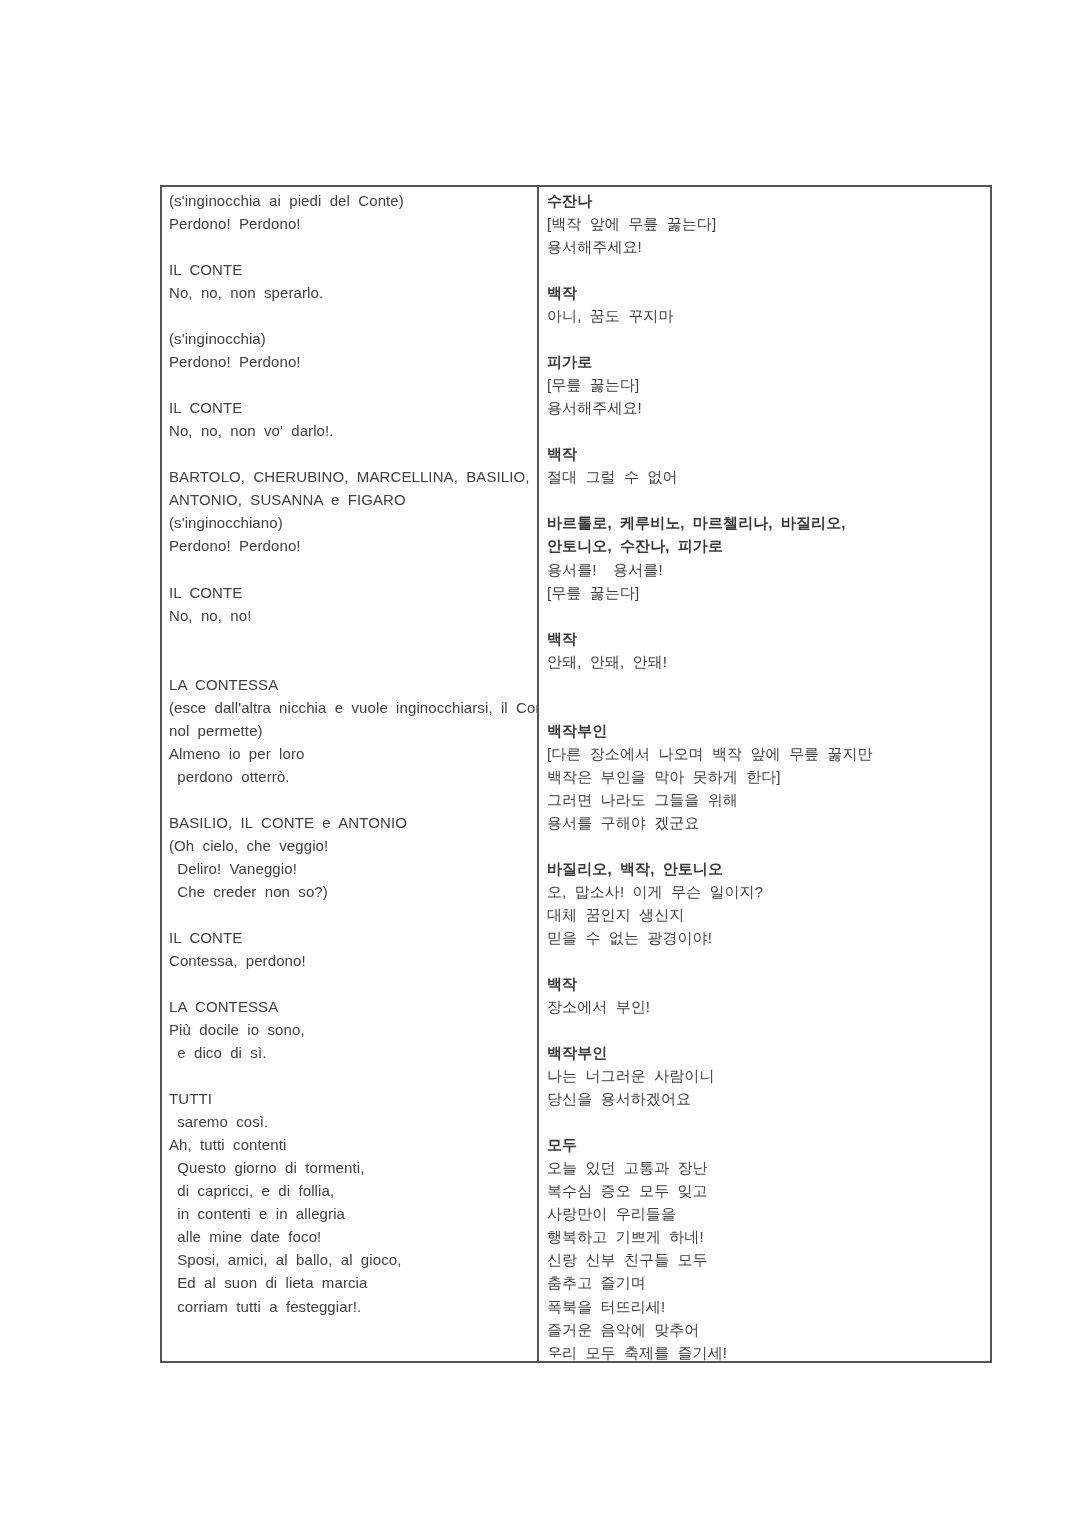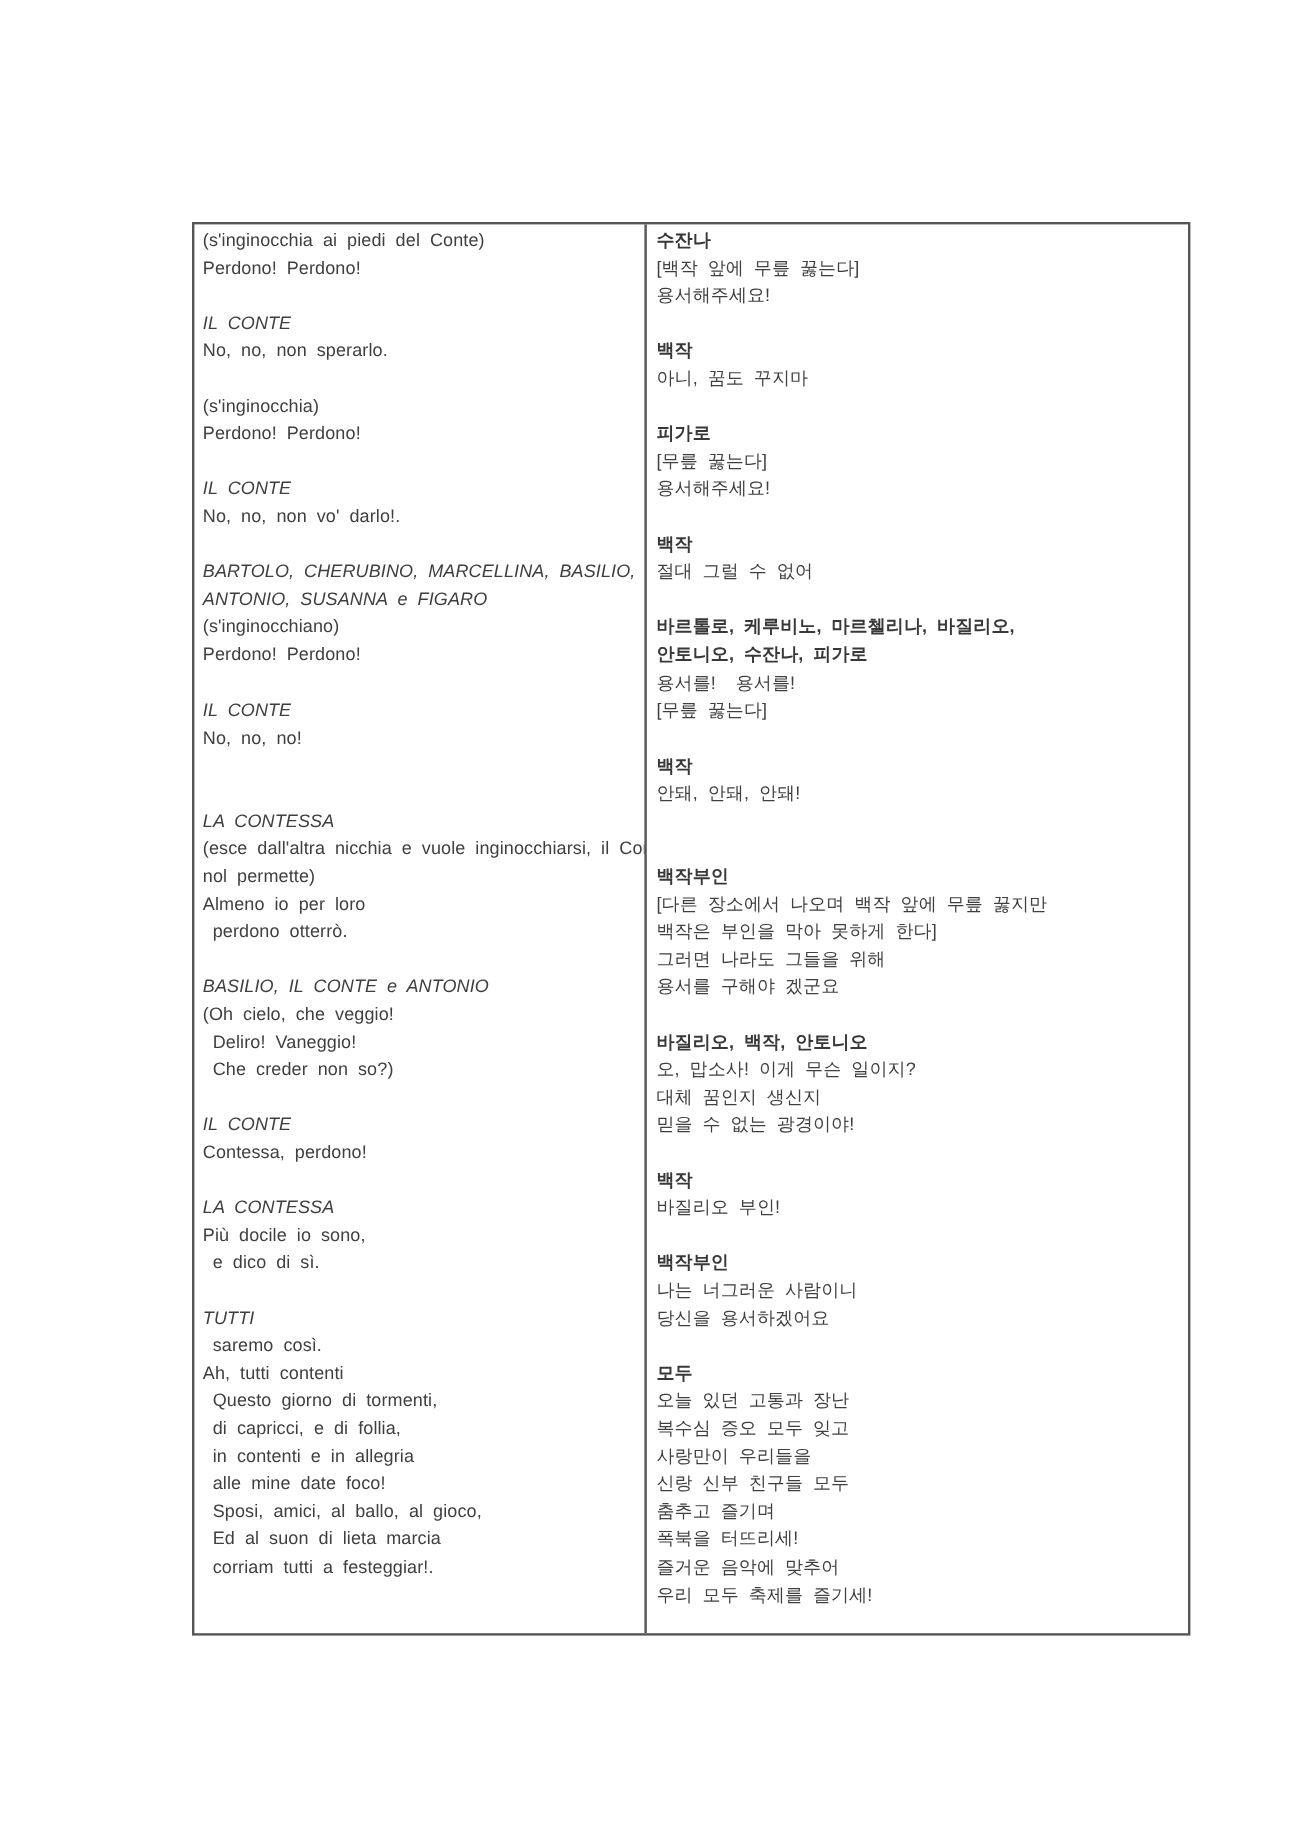--- a/index.html
+++ b/index.html
@@ -47,21 +47,21 @@
     height: 23.04px;
     line-height: 23.04px;
     font-size: 15px;
     color: #3f3f3f;
     white-space: pre;
     letter-spacing: 0.1px;
   }
   .italian .line { word-spacing: 4px; }
   .korean .line  { word-spacing: 4px; }
   .korean .line.speaker { font-weight: bold; color: #383838; }
-  .italian .line.speaker { font-weight: normal; font-style: italic; }
+  .italian .line.speaker { font-weight: normal; }
 </style>
 </head>
 <body>
 
 <div class="page">
   <div class="libretto-table">
     <div class="column italian">
         <div class="line stage">(s'inginocchia ai piedi del Conte)</div>
         <div class="line verse">Perdono! Perdono!</div>
         <div class="line blank">&nbsp;</div>
@@ -141,30 +141,31 @@
         <div class="line stage">백작은 부인을 막아 못하게 한다]</div>
         <div class="line verse">그러면 나라도 그들을 위해</div>
         <div class="line verse">용서를 구해야 겠군요</div>
         <div class="line blank">&nbsp;</div>
         <div class="line speaker">바질리오, 백작, 안토니오</div>
         <div class="line verse">오, 맙소사! 이게 무슨 일이지?</div>
         <div class="line verse">대체 꿈인지 생신지</div>
         <div class="line verse">믿을 수 없는 광경이야!</div>
         <div class="line blank">&nbsp;</div>
         <div class="line speaker">백작</div>
-        <div class="line verse">바질리오 부인!</div>
+        <div class="line verse">장소에서 부인!</div>
         <div class="line blank">&nbsp;</div>
         <div class="line speaker">백작부인</div>
         <div class="line verse">나는 너그러운 사람이니</div>
         <div class="line verse">당신을 용서하겠어요</div>
         <div class="line blank">&nbsp;</div>
         <div class="line speaker">모두</div>
         <div class="line verse">오늘 있던 고통과 장난</div>
         <div class="line verse">복수심 증오 모두 잊고</div>
         <div class="line verse">사랑만이 우리들을</div>
+        <div class="line verse">행복하고 기쁘게 하네!</div>
         <div class="line verse">신랑 신부 친구들 모두</div>
         <div class="line verse">춤추고 즐기며</div>
         <div class="line verse">폭북을 터뜨리세!</div>
         <div class="line verse">즐거운 음악에 맞추어</div>
         <div class="line verse">우리 모두 축제를 즐기세!</div>
       </div>
   </div>
 </div>
 
 </body></html>

